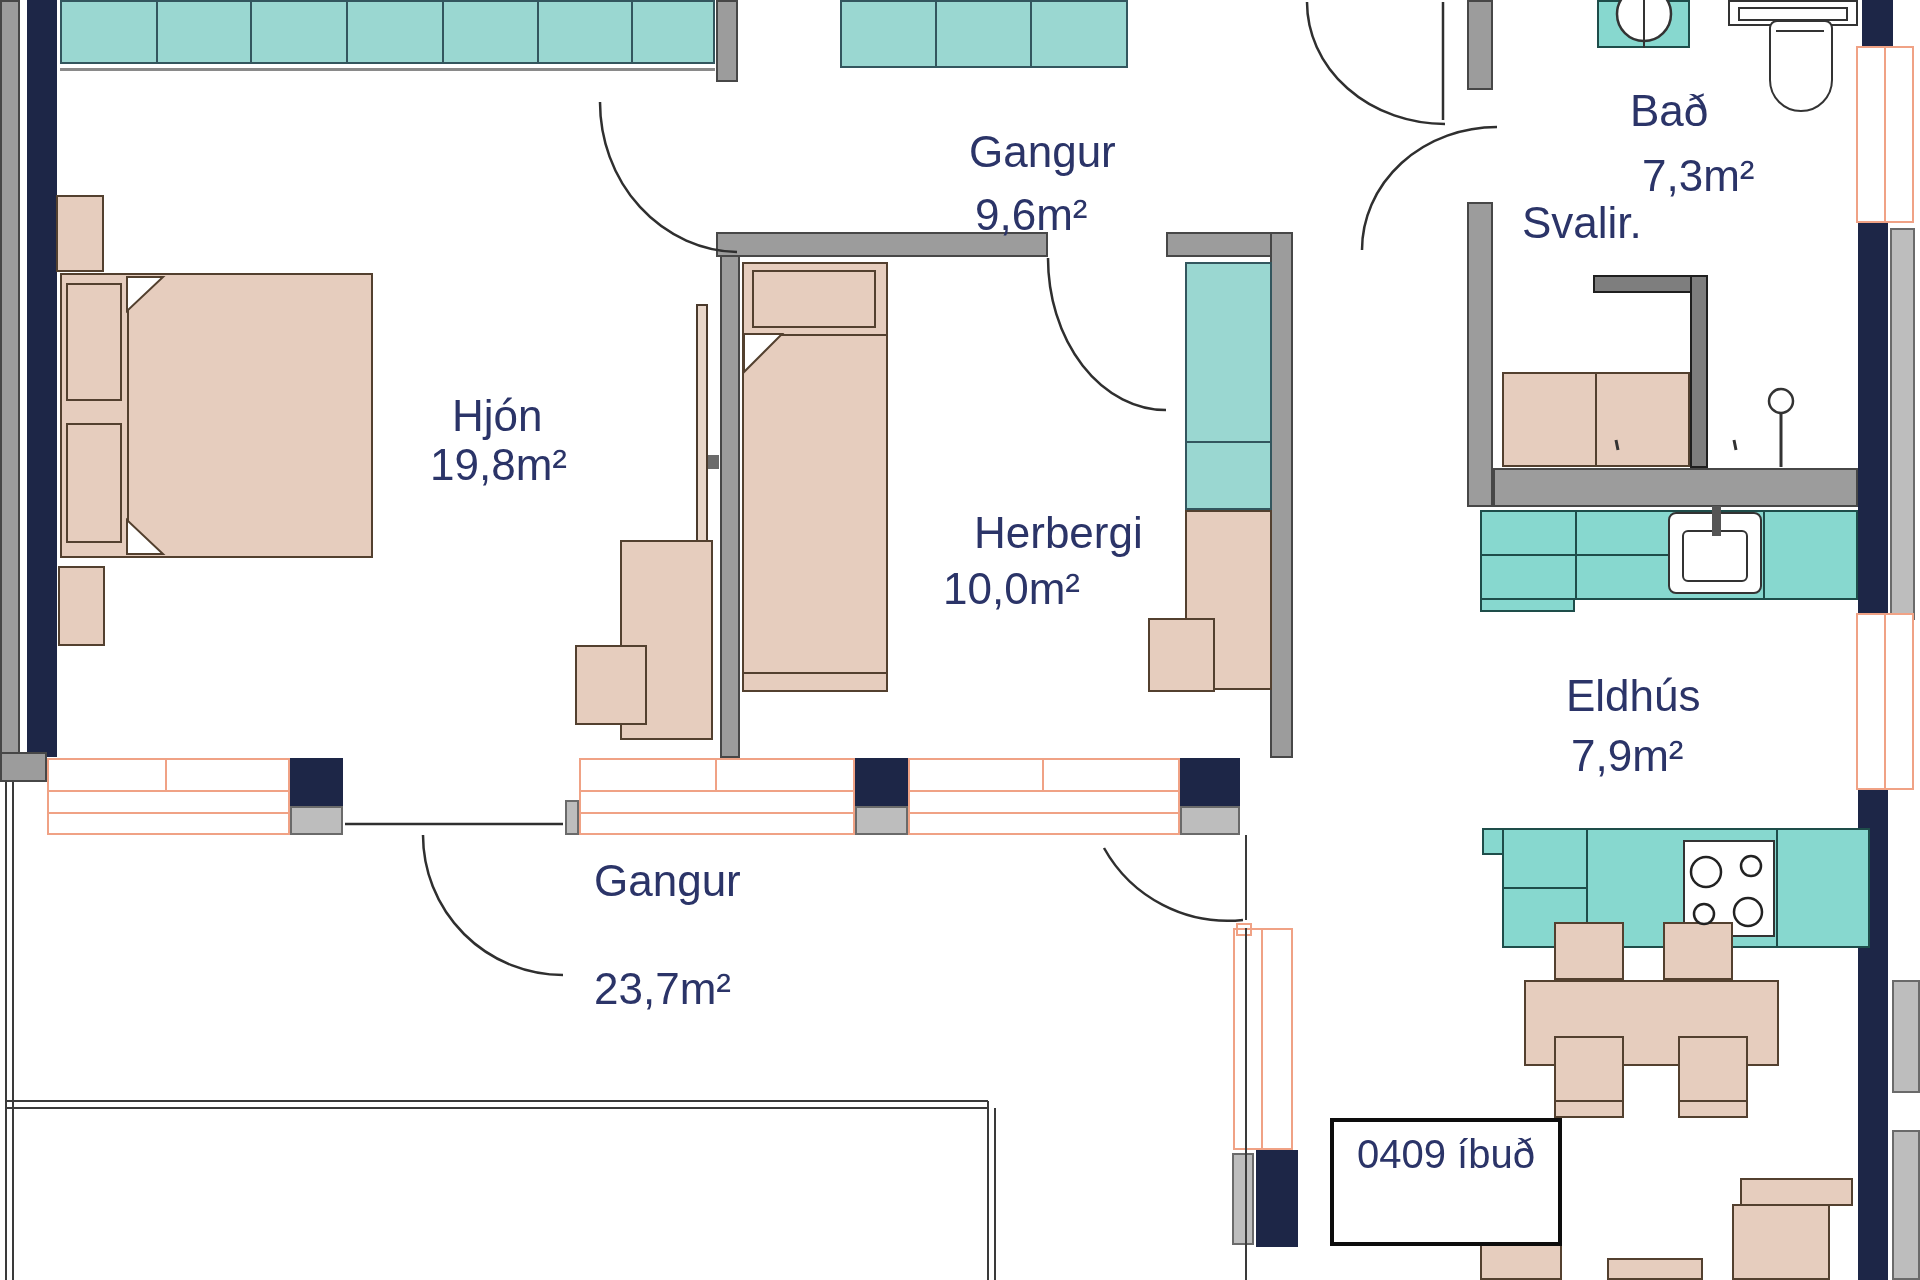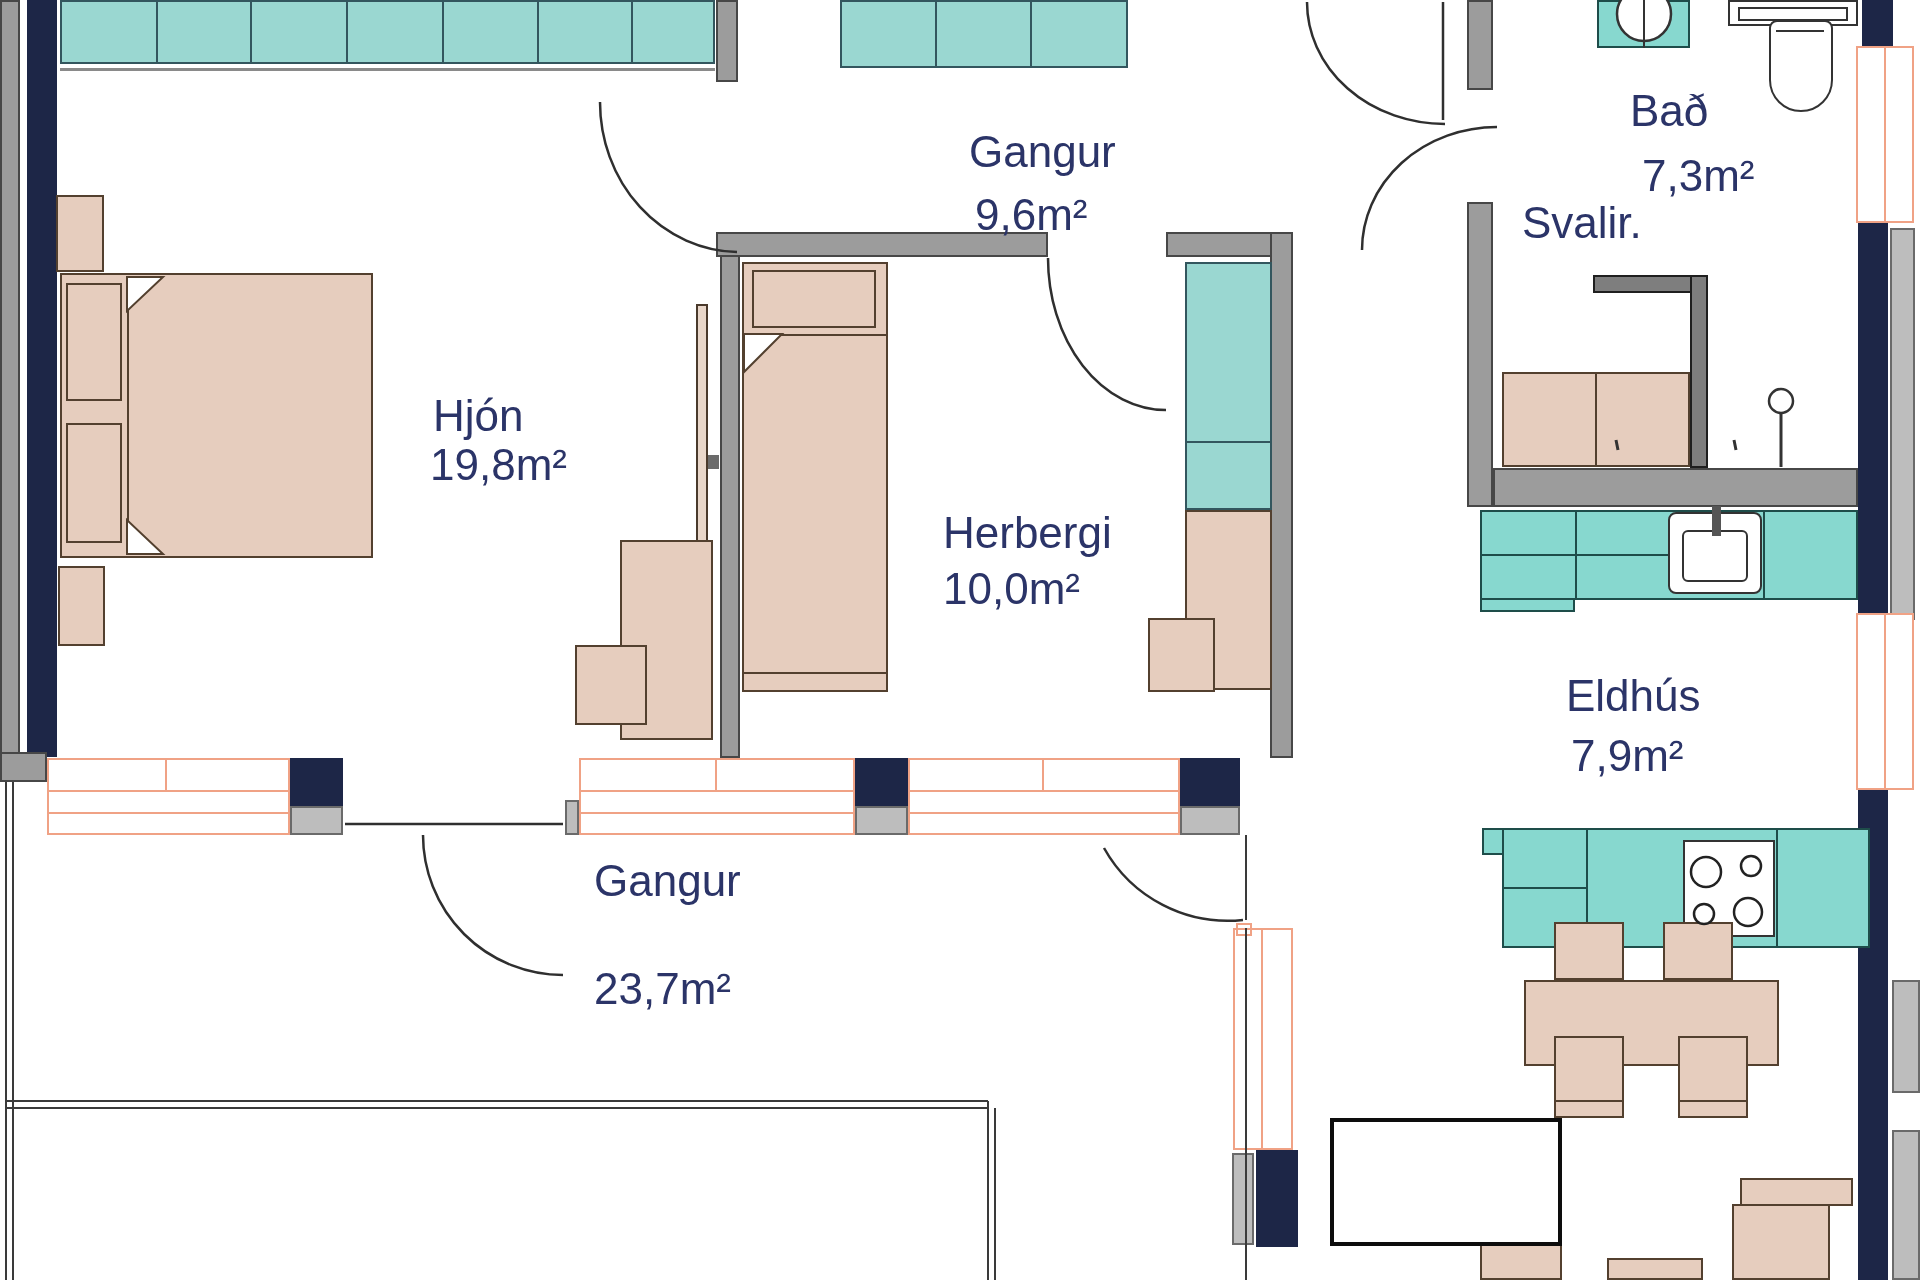--- a/index.html
+++ b/index.html
@@ -234,35 +234,36 @@
       <path d="M 127 277 L 163 277 L 127 311 Z"></path>
       <path d="M 127 554 L 163 554 L 127 520 Z"></path>
       <path d="M 744 334 L 782 334 L 744 372 Z"></path>
     </g>
 
     <g stroke="#333" stroke-width="3">
       <path d="M 1616 440 l 2 10 M 1734 440 l 2 10"></path>
     </g>
   </svg>
 
-  <div class="lbl" style="left:433px;top:393px">Hjón</div>
+  <div class="lbl" style="left:452px;top:393px">Hjón</div>
   <div class="lbl" style="left:430px;top:442px">19,8m²</div>
 
   <div class="lbl" style="left:969px;top:129px">Gangur</div>
   <div class="lbl" style="left:975px;top:192px">9,6m²</div>
 
-  <div class="lbl" style="left:943px;top:510px">Herbergi</div>
+  <div class="lbl" style="left:974px;top:510px">Herbergi</div>
   <div class="lbl" style="left:943px;top:566px">10,0m²</div>
 
   <div class="lbl" style="left:1630px;top:88px">Bað</div>
   <div class="lbl" style="left:1642px;top:153px">7,3m²</div>
   <div class="lbl" style="left:1522px;top:200px">Svalir.</div>
 
   <div class="lbl" style="left:1566px;top:673px">Eldhús</div>
   <div class="lbl" style="left:1571px;top:733px">7,9m²</div>
 
   <div class="lbl" style="left:594px;top:858px">Gangur</div>
   <div class="lbl" style="left:594px;top:966px">23,7m²</div>
 
   <div class="unitbox" style="left:1330px;top:1118px;width:224px;height:112px">
+    <div>0409 íbuð</div>
   </div>
 
 </div>
 
 </body></html>

